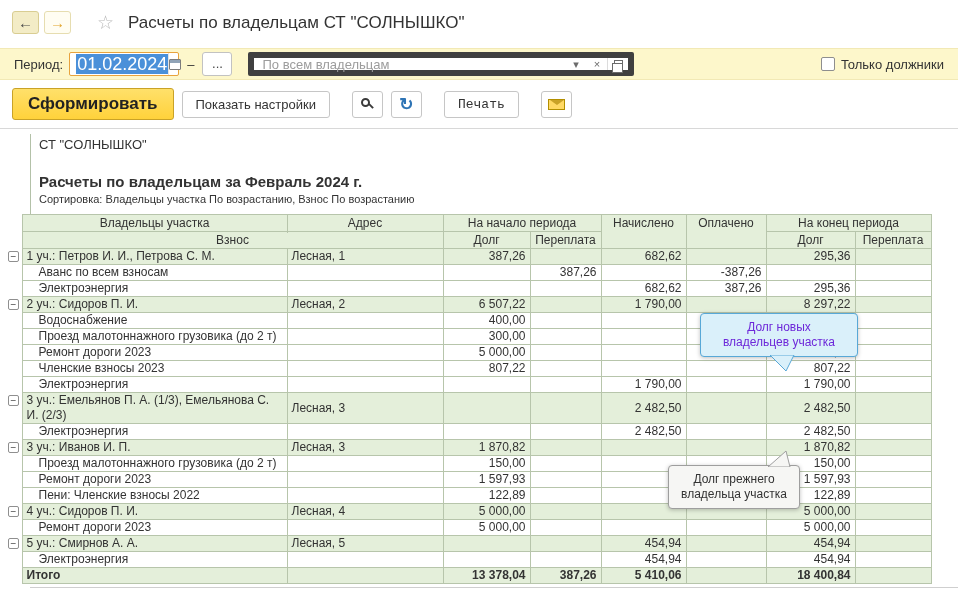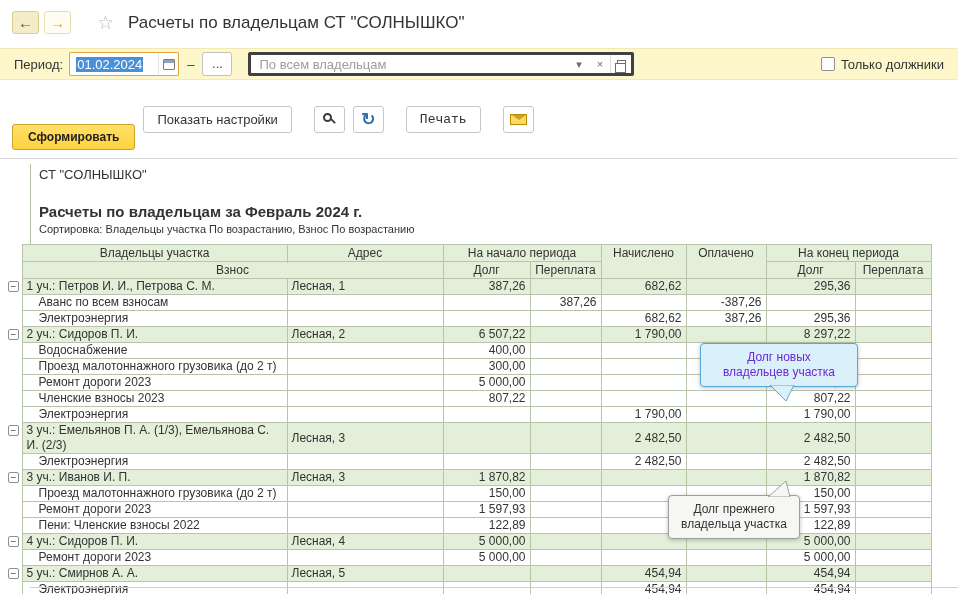--- a/index.html
+++ b/index.html
@@ -16,41 +16,41 @@
   .nav-fwd  { background:#fffdf2; border:1px solid #e6ddb0; color:#e2a52e; margin-left:5px; }
   .star { color:#b9b9b9; font-size:19px; margin-left:26px; }
   .page-title { font-size:17px; color:#333; margin-left:14px; }
   
   .filter-bar { background:#fdf7cb; border-top:1px solid #f2e9b5; border-bottom:1px solid #f2e9b5;
                 margin-top:6px; height:32px; display:flex; align-items:center; padding:0 14px; gap:6px;justify-content:flex-end; }
   .lbl { font-size:13px; color:#333; }
   .date-field { display:flex; align-items:center; background:#fff; height:24px; width:110px; border-radius:2px; }
   .df-focus { border:1px solid #e8a33d; }
   .df-plain { border:1px solid #bdbdbd; }
-  .date-text { flex:1; font-size:13px; padding-left:6px; white-space:nowrap; }
+  .date-text { flex:1; font-size:18px; padding-left:6px; white-space:nowrap; }
   .sel { background:#4a90d9; color:#fff; padding:0 1px; }
   .cal-btn { width:20px; height:22px; display:flex; align-items:center; justify-content:center; border-left:1px solid #e4e4e4; }
   .cal-icon { width:12px; height:11px; border:1px solid #7c7c7c; border-radius:1px;
               background:linear-gradient(#90a3b7 0 3px, #fff 3px); }
   .dash { font-size:13px; margin:0 2px; }
   .btn-ellipsis { width:30px; height:24px; background:#fff; border:1px solid #c2c2c2; border-radius:3px;
                   font-size:13px; line-height:10px; text-align:center; color:#444; }
-  .combo { display:flex; align-items:center; background:#fff; border:3px solid #404040; border-radius:2px;
+  .combo { display:flex; align-items:center; background:#fff; border:6px solid #404040; border-radius:2px;
            height:24px; width:386px; margin-left:10px; }
   .combo-placeholder { flex:1; font-size:13px; color:#9c9c9c; padding-left:8px; white-space:nowrap; overflow:hidden; }
   .combo-btn { width:21px; text-align:center; color:#6b6b6b; font-size:11px; }
   .combo-btn.choose { border-left:1px solid #dcdcdc; height:100%; display:flex; align-items:center; justify-content:center; }
   .sq-icon { width:9px; height:8px; border:1px solid #6b6b6b; position:relative; background:#fff; }
   .sq-icon::before { content:""; position:absolute; left:-3px; top:2px; width:9px; height:8px; border:1px solid #6b6b6b; background:#fff; }
   .chk-wrap { margin-left:auto; display:flex; align-items:center; gap:6px; }
   .checkbox { width:14px; height:14px; background:#fff; border:1px solid #8e8e8e; border-radius:2px; }
   
   .action-bar { display:flex; align-items:center; padding:8px 12px; gap:8px; background:#fff; }
   .btn-primary { background:linear-gradient(#ffe06a,#ffd23b); border:1px solid #c9a227; border-radius:3px;
-                 padding:5px 15px; font-size:12px; font-weight:bold; color:#222;margin-top:36px; }
+                 padding:5px 15px; font-size:17px; font-weight:bold; color:#222; }
   .btn { background:#fff; border:1px solid #c6c6c6; border-radius:3px; padding:5px 13px; font-size:13px; color:#333; }
   .icon-btn { width:31px; height:27px; border:1px solid #c6c6c6; border-radius:3px; background:#fff;
               display:flex; align-items:center; justify-content:center; }
   .gap-l { margin-left:14px;font-family:Liberation Mono, monospace; }
   .magnifier { position:relative; width:9px; height:9px; border:2px solid #3a3a3a; border-radius:50%; margin:-3px 0 0 -3px; }
   .magnifier::after { content:""; position:absolute; width:2px; height:6px; background:#3a3a3a;
                       transform:rotate(-45deg); right:-4px; bottom:-4px; }
   .refresh-glyph { color:#2e74b5; font-size:17px; font-weight:bold; line-height:1; }
   .envelope { width:17px; height:11px; background:#ffd965; border:1px solid #b38f00; position:relative; }
   .envelope::before { content:""; position:absolute; left:1px; top:0; width:0; height:0;

